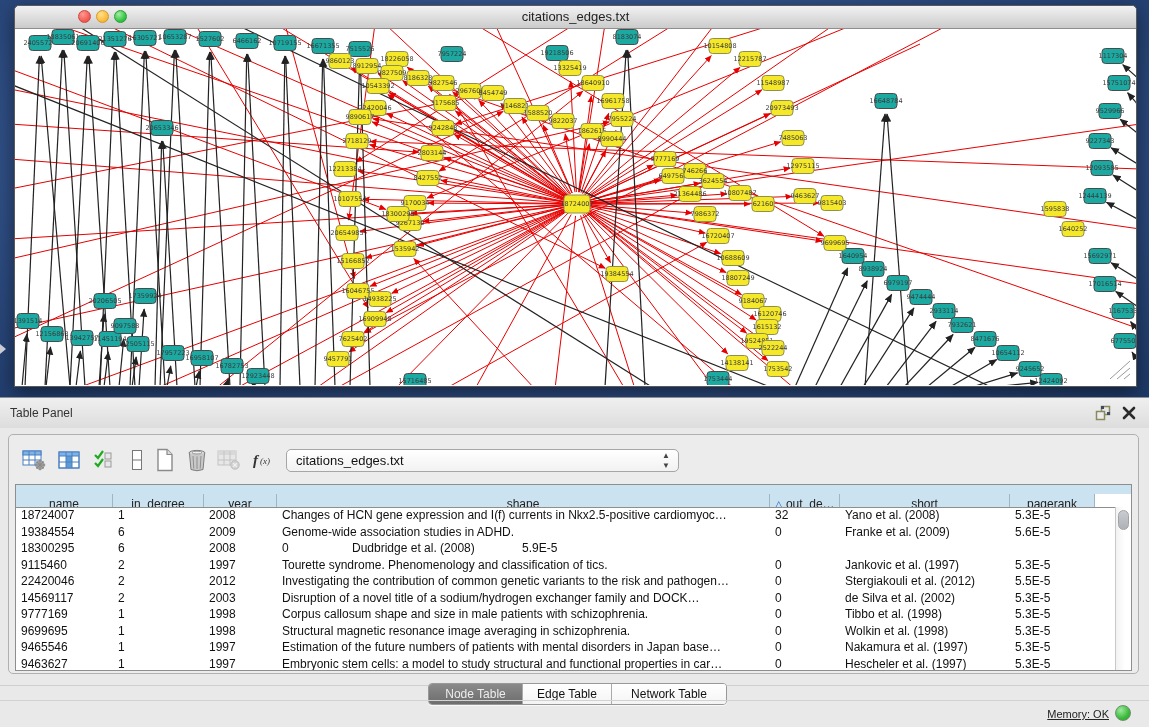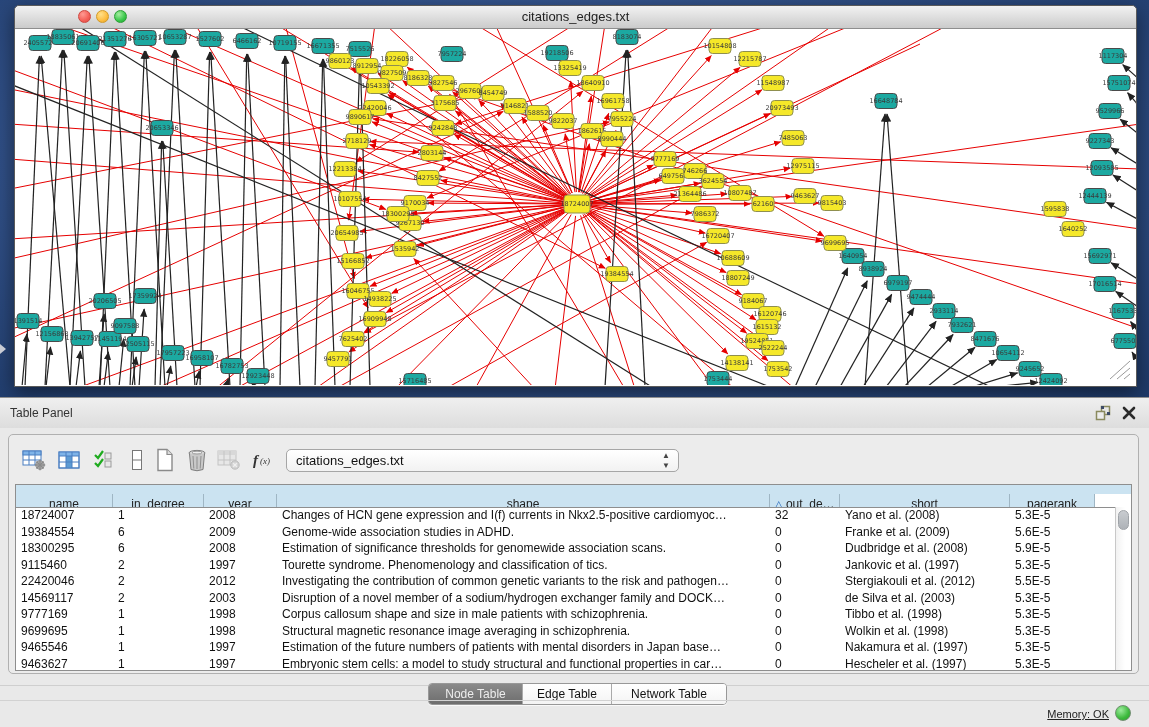--- a/index.html
+++ b/index.html
@@ -886,21 +886,20 @@
             <div class="td" style="width: 73px;">2009</div>
             <div class="td" style="width: 493px;">Genome-wide association studies in ADHD.</div>
             <div class="td" style="width: 70px;">0</div>
             <div class="td" style="width: 170px;">Franke et al. (2009)</div>
             <div class="td" style="width: 85px;">5.6E-5</div>
           </div>
           <div class="tr">
             <div class="td" style="width: 97px;">18300295</div>
             <div class="td" style="width: 91px;">6</div>
             <div class="td" style="width: 73px;">2008</div>
-            <div class="td" style="width: 493px;">Estimation of significance thresholds for genomewide association scans.</div>
             <div class="td" style="width: 70px;">0</div>
             <div class="td" style="width: 170px;">Dudbridge et al. (2008)</div>
             <div class="td" style="width: 85px;">5.9E-5</div>
           </div>
           <div class="tr">
             <div class="td" style="width: 97px;">9115460</div>
             <div class="td" style="width: 91px;">2</div>
             <div class="td" style="width: 73px;">1997</div>
             <div class="td" style="width: 493px;">Tourette syndrome. Phenomenology and classification of tics.</div>
             <div class="td" style="width: 70px;">0</div>
@@ -913,23 +912,23 @@
             <div class="td" style="width: 73px;">2012</div>
             <div class="td" style="width: 493px;">Investigating the contribution of common genetic variants to the risk and pathogen…</div>
             <div class="td" style="width: 70px;">0</div>
             <div class="td" style="width: 170px;">Stergiakouli et al. (2012)</div>
             <div class="td" style="width: 85px;">5.5E-5</div>
           </div>
           <div class="tr">
             <div class="td" style="width: 97px;">14569117</div>
             <div class="td" style="width: 91px;">2</div>
             <div class="td" style="width: 73px;">2003</div>
-            <div class="td" style="width: 493px;">Disruption of a novel member of a sodium/hydrogen exchanger family and DOCK…</div>
+            <div class="td" style="width: 493px;">Disruption of a novel title of a sodium/hydrogen exchanger family and DOCK…</div>
             <div class="td" style="width: 70px;">0</div>
-            <div class="td" style="width: 170px;">de Silva et al. (2003)</div>
+            <div class="td" style="width: 170px;">de Silva et al. (2002)</div>
             <div class="td" style="width: 85px;">5.3E-5</div>
           </div>
           <div class="tr">
             <div class="td" style="width: 97px;">9777169</div>
             <div class="td" style="width: 91px;">1</div>
             <div class="td" style="width: 73px;">1998</div>
             <div class="td" style="width: 493px;">Corpus callosum shape and size in male patients with schizophrenia.</div>
             <div class="td" style="width: 70px;">0</div>
             <div class="td" style="width: 170px;">Tibbo et al. (1998)</div>
             <div class="td" style="width: 85px;">5.3E-5</div>

